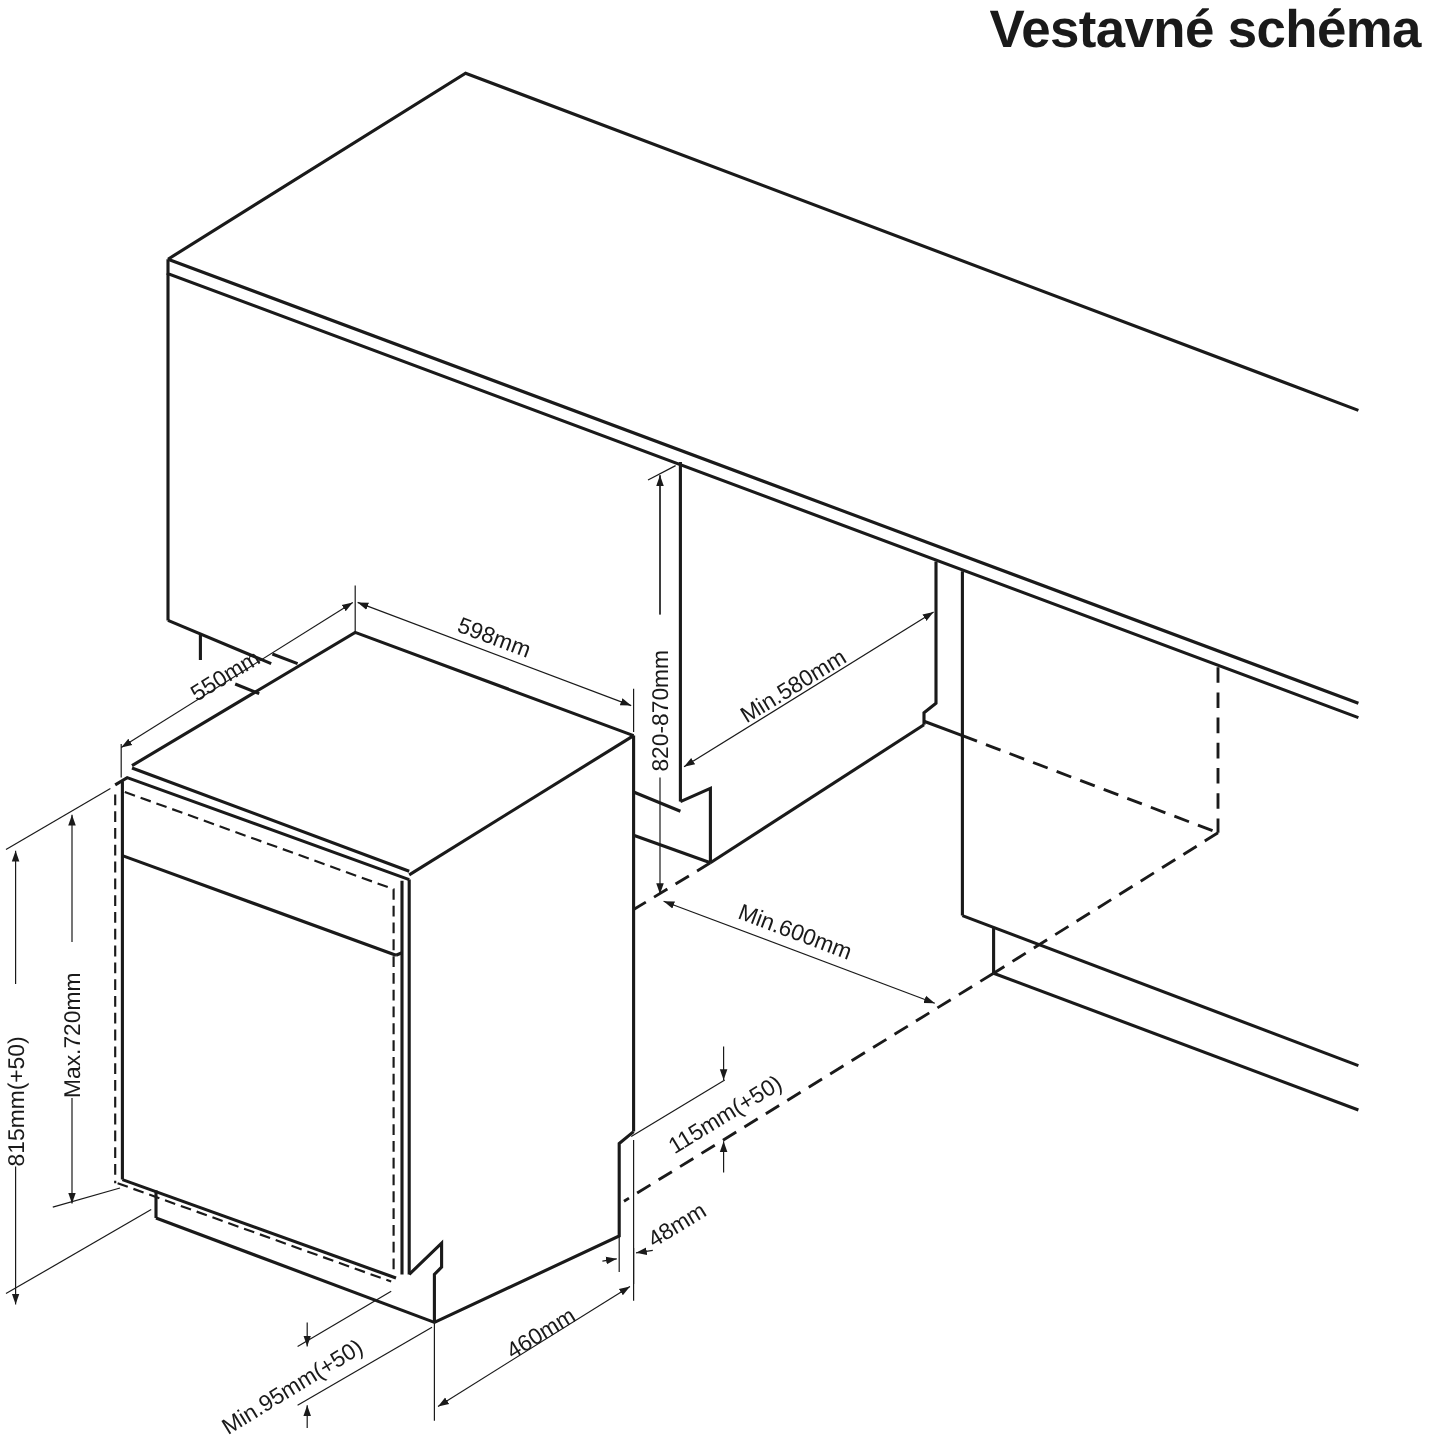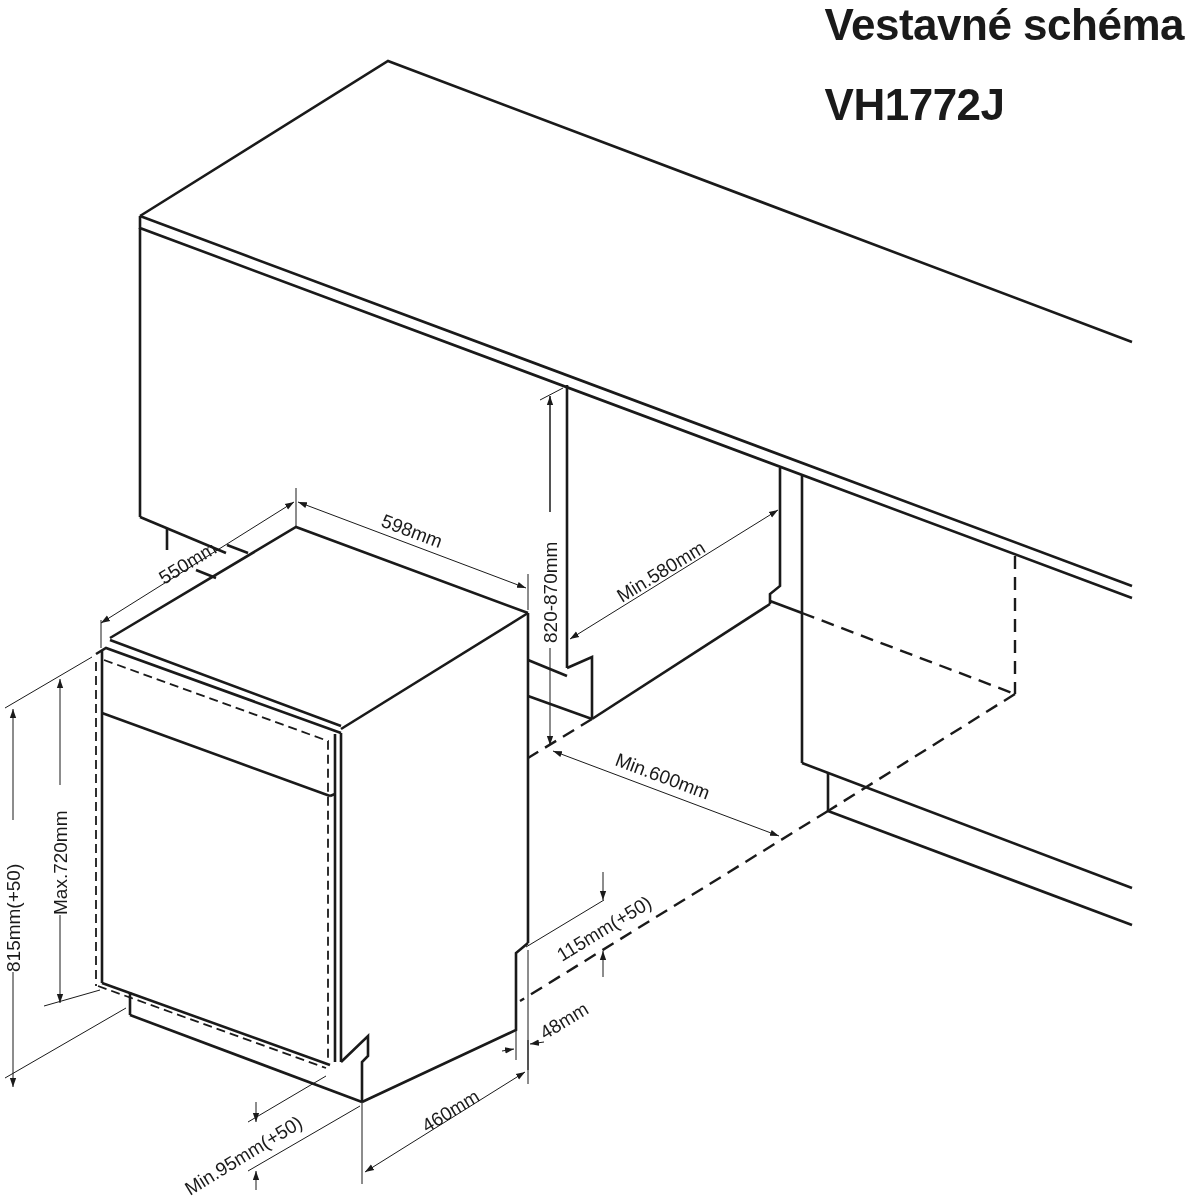--- a/index.html
+++ b/index.html
@@ -1,32 +1,31 @@
 <!DOCTYPE html>
 <html><head>
 <meta charset="utf-8">
 <style>
   html, body { margin: 0; padding: 0; background: #ffffff; }
   body { width: 1192px; height: 1198px; position: relative; overflow: hidden; }
-  .title-block { position: absolute; right: 8px; top: 0; text-align: left; z-index: 2; }
+  .title-block { position: absolute; right: 8px; top: 0; text-align: right; z-index: 2; }
   .title-line1 { font-family: "Liberation Sans", "DejaVu Sans", sans-serif; font-weight: bold; font-size: 44px; color: #1a1a1a; line-height: 50px; margin-top: 0px; letter-spacing: -0.5px; }
   .title-line2 { font-family: "Liberation Sans", "DejaVu Sans", sans-serif; font-weight: bold; font-size: 44px; color: #1a1a1a; line-height: 50px; margin-top: 30px; letter-spacing: -0.5px; }
   svg { position: absolute; left: 0; top: 0; }
   .thick { stroke: #1a1a1a; stroke-width: 2.6; fill: none; stroke-linejoin: miter; }
   .thin { stroke: #1a1a1a; stroke-width: 1; fill: none; }
   .dash { stroke: #1a1a1a; stroke-width: 2.4; fill: none; stroke-dasharray: 13 8; }
   .dash-fine { stroke: #1a1a1a; stroke-width: 1.8; fill: none; stroke-dasharray: 9 5; }
   .dim-text { font-family: "Liberation Sans", "DejaVu Sans", sans-serif; font-size: 19px; fill: #1a1a1a; }
 </style>
 </head>
 <body>
 
 <div class="title-block">
   <div class="title-line1">Vestavné schéma</div>
-  <div class="title-line2">VH1772J</div>
 </div>
 
 <svg width="1192" height="1198" viewBox="0 0 1192 1198">
   <defs>
     <marker id="arr" viewBox="0 0 10 10" refX="10" refY="5" markerWidth="9" markerHeight="9" orient="auto-start-reverse" markerUnits="userSpaceOnUse">
       <path d="M0,1.5 L10,5 L0,8.5 z" fill="#1a1a1a"></path>
     </marker>
   </defs>
 
   <g>

